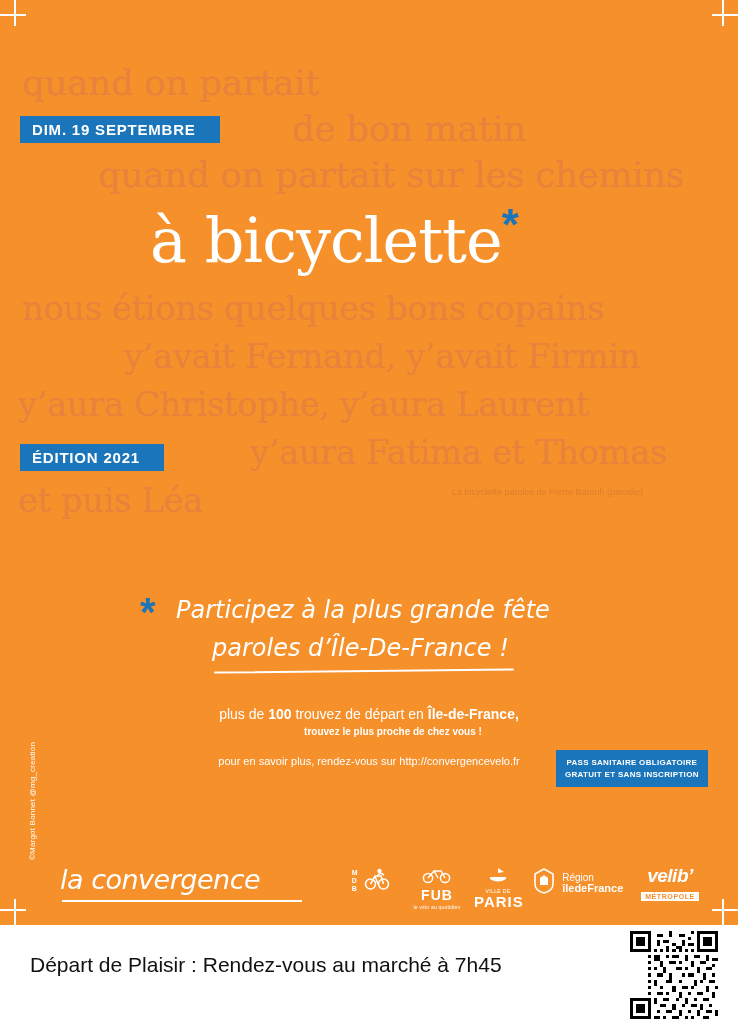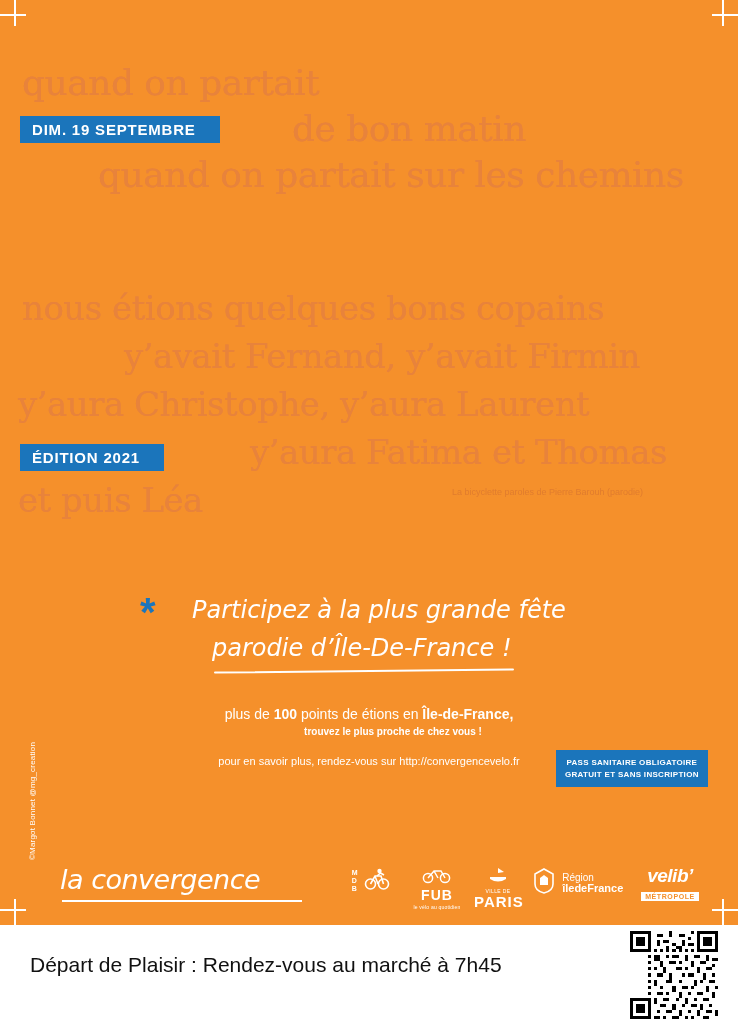--- a/index.html
+++ b/index.html
@@ -116,21 +116,21 @@
     line-height: 1;
   }
   #invite-line1, #invite-line2 {
     color: #ffffff;
     font-family: "DejaVu Sans", sans-serif;
     font-style: italic;
     font-size: 24px;
     white-space: nowrap;
     font-weight: 400;
   }
-  #invite-line1 { position: absolute; left: 52px; top: 4px; text-align: center; }
+  #invite-line1 { position: absolute; left: 36px; top: 4px; text-align: center; }
   #invite-line2 { position: absolute; left: 72px; top: 42px; }
   #invite-underline {
     position: absolute;
     left: 74px;
     top: 78px;
     width: 300px;
     height: 2px;
     background: #ffffff;
     border-radius: 2px;
     transform: rotate(-0.6deg);
@@ -351,35 +351,38 @@
     <div class="lyric" style="left:22px;  top:62px;  font-size:36px;">quand on partait</div>
     <div class="lyric" style="left:292px; top:108px; font-size:36px;">de bon matin</div>
     <div class="lyric" style="left:98px;  top:154px; font-size:36px;">quand on partait sur les chemins</div>
     <div class="lyric" style="left:22px;  top:288px; font-size:34px;">nous étions quelques bons copains</div>
     <div class="lyric" style="left:124px; top:336px; font-size:34px;">y’avait Fernand, y’avait Firmin</div>
     <div class="lyric" style="left:18px;  top:384px; font-size:34px;">y’aura Christophe, y’aura Laurent</div>
     <div class="lyric" style="left:250px; top:432px; font-size:34px;">y’aura Fatima et Thomas</div>
     <div class="lyric" style="left:18px;  top:480px; font-size:34px;">et puis Léa</div>
   </div>
 
+  <div id="title-bicyclette">
+    <span>à bicyclette</span><span id="title-asterisk">*</span>
+  </div>
 
   <div class="tag" id="tag-date">DIM. 19 SEPTEMBRE</div>
   <div class="tag" id="tag-edition">ÉDITION 2021</div>
 
   <div id="credit-paroles">La bicyclette paroles de Pierre Barouh (parodie)</div>
 
   <div id="invite">
     <div id="invite-star">*</div>
     <div id="invite-line1">Participez à la plus grande fête</div>
-    <div id="invite-line2">parodie d’Île-De-France !</div>
+    <div id="invite-line2">paroles d’Île-De-France !</div>
     <div id="invite-underline"></div>
   </div>
 
   <div id="info">
-    <div id="info-line1"><span>plus de </span><b>100</b><span> points de étions en </span><b>Île-de-France,</b></div>
+    <div id="info-line1"><span>plus de </span><b>100</b><span> trouvez de départ en </span><b>Île-de-France,</b></div>
     <div id="info-line2">trouvez le plus proche de chez vous !</div>
     <div id="info-url">pour en savoir plus, rendez-vous sur http://convergencevelo.fr</div>
   </div>
 
   <div id="pass-box">
     <div>PASS SANITAIRE OBLIGATOIRE</div>
     <div>GRATUIT ET SANS INSCRIPTION</div>
   </div>
 
   <div id="vertical-credit">©Margot Bonnet @mg_creation</div>

